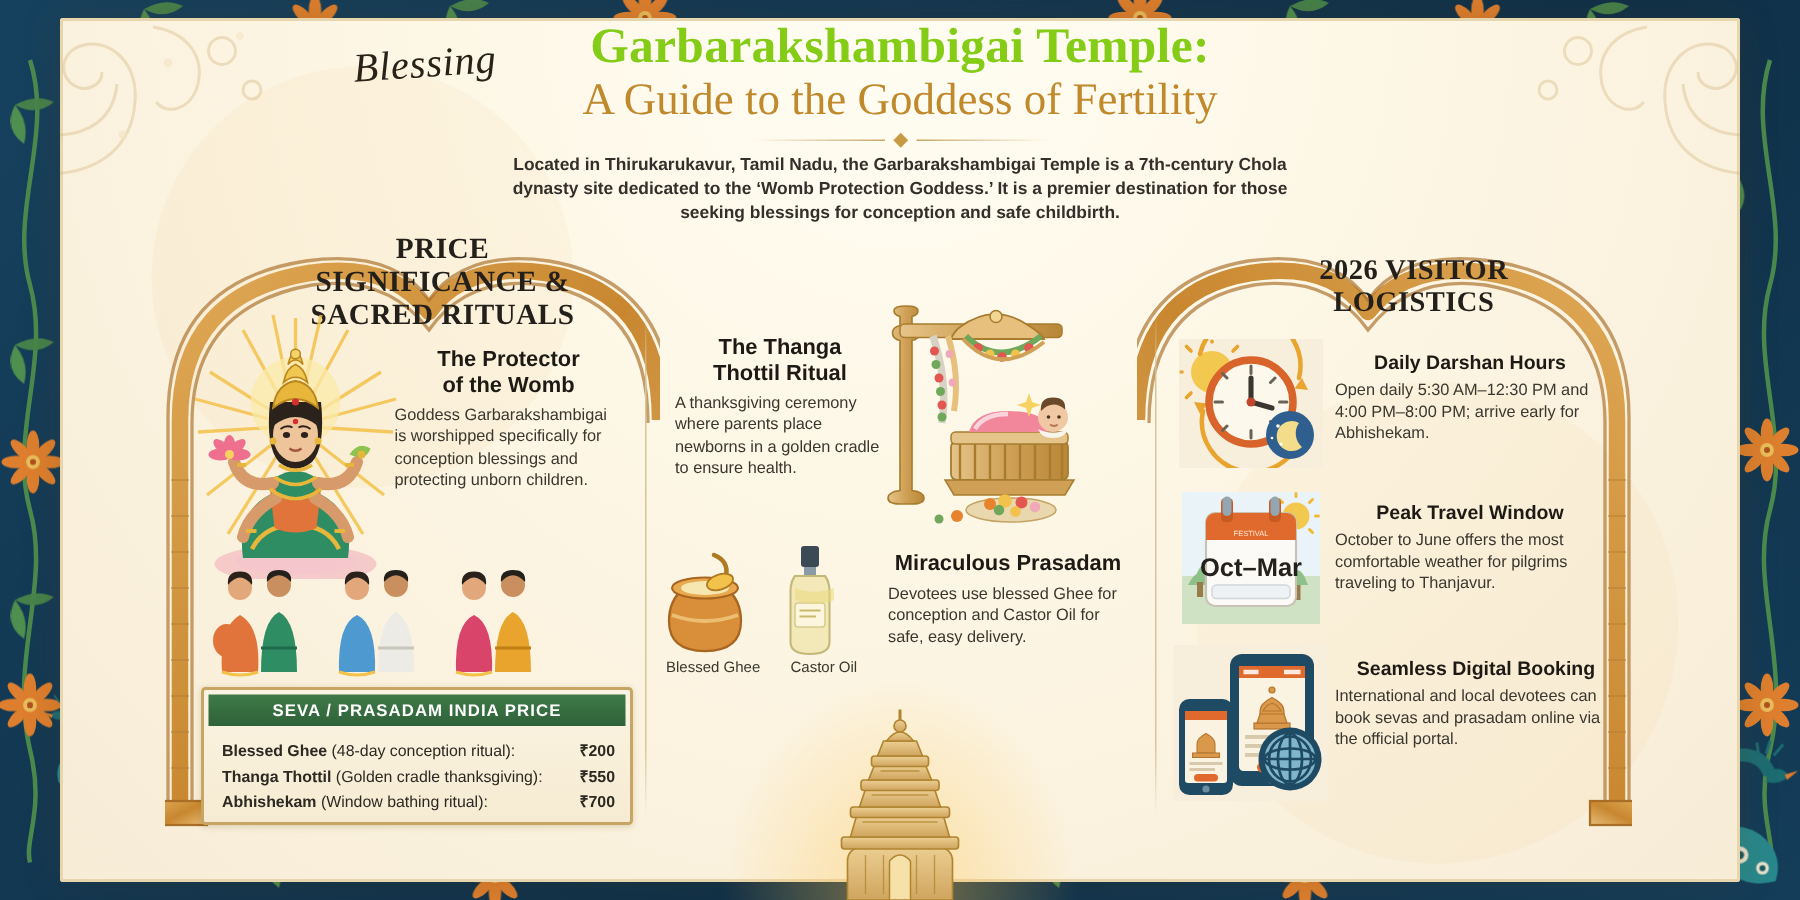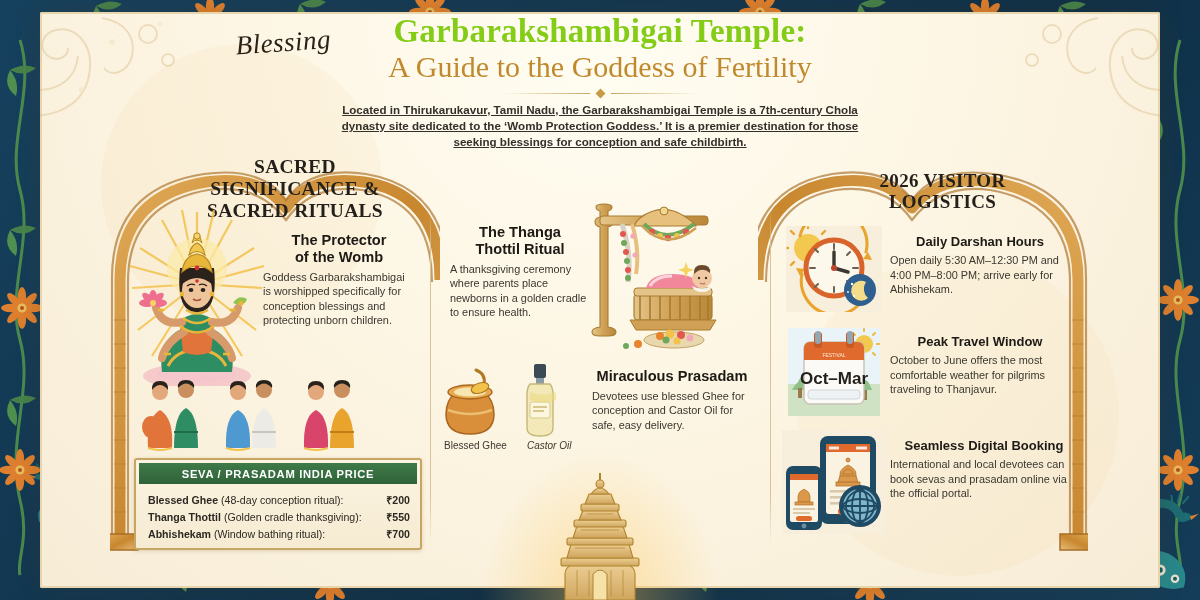--- a/index.html
+++ b/index.html
@@ -38,21 +38,21 @@
     letter-spacing:.5px;transform:rotate(-4deg);}
   .header{position:absolute;left:330px;top:14px;width:540px;text-align:center;}
   .title1{font-family:"Liberation Serif",serif;font-weight:bold;font-size:33px;color:#84cc16;
     letter-spacing:.2px;line-height:1.06;text-shadow:0 1px 0 rgba(255,255,255,.6);}
   .title2{font-family:"Liberation Serif",serif;font-weight:normal;font-size:30px;color:#c08a2c;
     line-height:1.12;margin-top:1px;text-shadow:0 1px 0 rgba(255,255,255,.6);}
   .rule{display:flex;align-items:center;justify-content:center;gap:7px;margin:6px 0 5px;}
   .rule i{display:block;height:1px;width:88px;background:linear-gradient(90deg,transparent,#c9a765);}
   .rule i.r{background:linear-gradient(270deg,transparent,#c9a765);}
   .rule b{width:7px;height:7px;background:#c79a44;transform:rotate(45deg);display:block;}
-  .intro{font-size:11.6px;line-height:1.40;color:#33302b;font-weight:bold;padding:0 8px;text-decoration:underline;}
+  .intro{font-size:11.6px;line-height:1.40;color:#33302b;font-weight:bold;padding:0 8px;}
 
   
   .arch{position:absolute;}
   .col-head{position:absolute;text-align:center;font-family:"Liberation Serif",serif;
     font-weight:bold;color:#231f1a;line-height:1.13;}
   #head-left{left:145px;top:156px;width:300px;font-size:19.5px;letter-spacing:.3px;}
   #head-right{left:800px;top:170px;width:285px;font-size:19px;letter-spacing:.3px;}
 
   
   .vdiv{position:absolute;top:196px;width:1px;height:336px;
@@ -284,21 +284,21 @@
     <div class="title2">A Guide to the Goddess of Fertility</div>
     <div class="rule">
         <i></i>
         <b></b>
         <i class="r"></i>
       </div>
     <div class="intro">Located in Thirukarukavur, Tamil Nadu, the Garbarakshambigai Temple is a 7th-century Chola dynasty site dedicated to the ‘Womb Protection Goddess.’ It is a premier destination for those seeking blessings for conception and safe childbirth.</div>
   </div>
 
   <div class="col-head" id="head-left">
-    <div>SACRED</div>
+    <div>PRICE</div>
     <div>SIGNIFICANCE &amp;</div>
     <div>SACRED RITUALS</div>
   </div>
   <div class="col-head" id="head-right">
     <div>2026 VISITOR</div>
     <div>LOGISTICS</div>
   </div>
 
   <svg style="position:absolute;left:122px;top:206px;" width="150" height="180" viewBox="0 0 150 180">
     <g stroke="#f3c24a" stroke-width="2.2" opacity=".85">
@@ -541,21 +541,21 @@
     <g transform="translate(82,0)">
       <rect x="12" y="2" width="12" height="14" rx="2" fill="#3c4a55"></rect>
       <path d="M14 16 l8 0 l0 6 l-8 0z" fill="#8a9aa6"></path>
       <path d="M8 22 q-3 4 -3 10 l0 34 q0 8 13 8 q13 0 13 -8 l0 -34 q0 -6 -3 -10z" fill="#f3e9b8" stroke="#c3b877" stroke-width="1.4"></path>
       <rect x="8" y="40" width="20" height="16" rx="2" fill="#fbf6dd" stroke="#d7cb8a"></rect>
       <path d="M11 45 h14 M11 49 h11" stroke="#c9b96f" stroke-width="1.4"></path>
       <path d="M8 30 q13 5 26 0 l0 8 q-13 5 -26 0z" fill="#e9d87a" opacity=".55"></path>
     </g>
   </svg>
   <div class="cap" style="left:444px;top:440px;">Blessed Ghee</div>
-  <div class="cap" style="left:527px;top:440px;font-style:italic;">Castor Oil</div>
+  <div class="cap" style="left:527px;top:440px;">Castor Oil</div>
 
   <div class="blk" style="left:592px;top:368px;width:160px;">
     <h3>Miraculous Prasadam</h3>
     <p>Devotees use blessed Ghee for conception and Castor Oil for safe, easy delivery.</p>
   </div>
 
   <div class="glow"></div>
   <svg class="temple" width="190" height="130" viewBox="0 0 190 130">
     <defs>
       <linearGradient id="tg" x1="0" y1="0" x2="0" y2="1">

